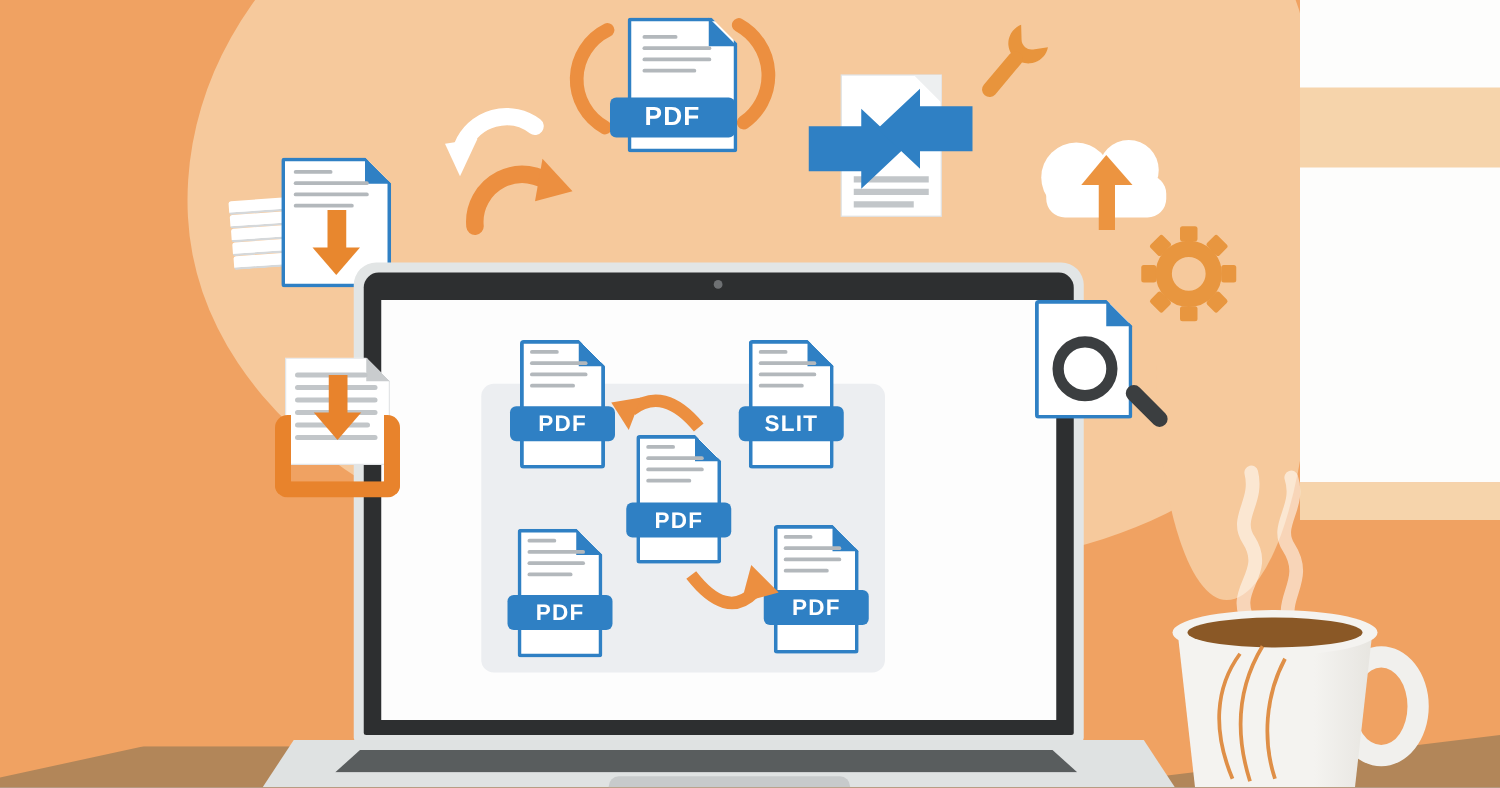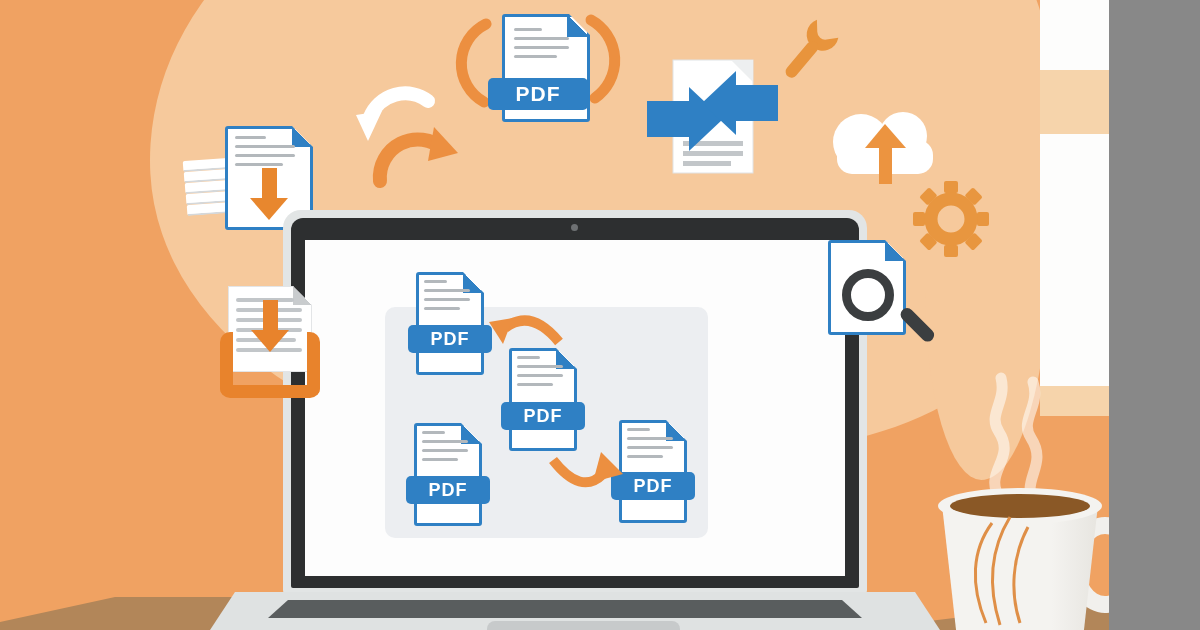--- a/index.html
+++ b/index.html
@@ -1,16 +1,16 @@
 <!DOCTYPE html>
 <html><head>
 <meta charset="utf-8">
 <style>
   html,body{margin:0;padding:0;background:#888;font-family:"Liberation Sans",sans-serif;}
-  #stage{position:relative;width:1089px;height:630px;overflow:hidden;background:#F0A262;padding-left:20px;}
+  #stage{position:relative;width:1200px;height:630px;overflow:hidden;background:#F0A262;}
   .abs{position:absolute;}
 
   
   .blob1{left:150px;top:-150px;width:900px;height:610px;background:#F6C99C;
          border-radius:48% 52% 40% 60% / 60% 42% 38% 62%;transform:rotate(-3deg);}
   .blob2{left:925px;top:60px;width:125px;height:420px;background:#F6C99C;
          border-radius:0 0 55% 45% / 0 0 55% 45%;}
   .window{left:1040px;top:0;width:160px;height:386px;background:#FDFDFC;}
   .winbar{left:1040px;top:70px;width:160px;height:64px;background:#F6D4AB;}
   .winsill{left:1040px;top:386px;width:160px;height:30px;background:#F6D4AB;}
@@ -221,20 +221,31 @@
     <div class="fold"></div>
     <div class="lines">
         <span></span>
         <span></span>
         <span></span>
         <span></span>
       </div>
     <div class="banner">PDF</div>
   </div>
 
+  <div class="abs ficon" style="left:591px;top:272px;">
+    <div class="page"></div>
+    <div class="fold"></div>
+    <div class="lines">
+        <span></span>
+        <span></span>
+        <span></span>
+        <span></span>
+      </div>
+    <div class="banner">SLIT</div>
+  </div>
 
   <div class="abs ficon" style="left:501px;top:348px;">
     <div class="page"></div>
     <div class="fold"></div>
     <div class="lines">
         <span></span>
         <span></span>
         <span></span>
         <span></span>
       </div>

